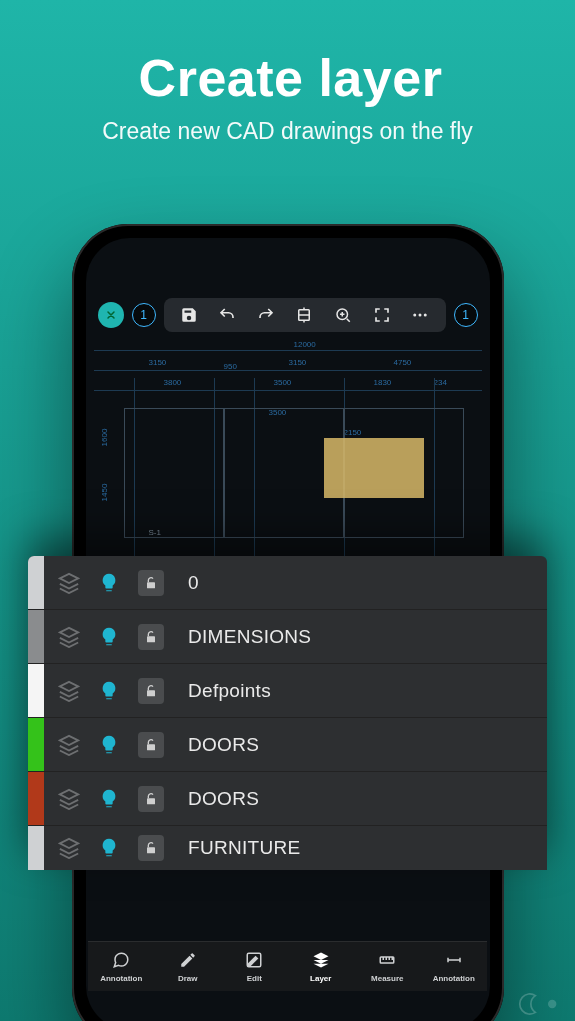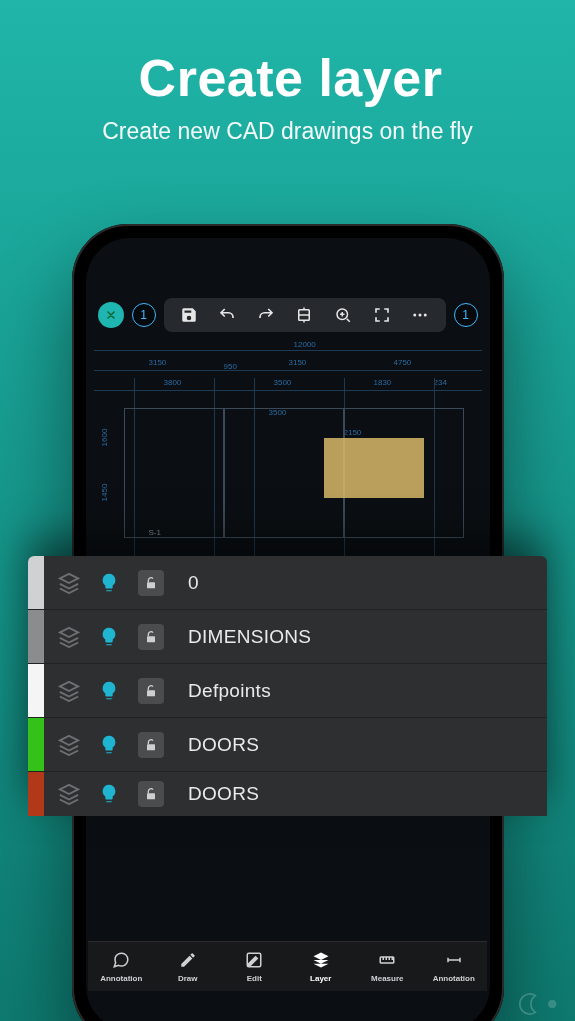--- a/index.html
+++ b/index.html
@@ -401,20 +401,42 @@
         </span>
         <span class="lock-ico">
           <svg viewBox="0 0 24 24" fill="none" stroke="currentColor" stroke-width="2">
             <rect x="6" y="11" width="12" height="9" rx="1" fill="currentColor" stroke="none"></rect>
             <path d="M8 11V8a4 4 0 017-2.6"></path>
           </svg>
         </span>
       </div>
       <span class="layer-name">DOORS</span>
     </div>
+    <div class="layer-row">
+      <div class="color-swatch" style="background:#cfd1d3"></div>
+      <div class="layer-icons">
+        <span class="li-ico">
+          <svg viewBox="0 0 24 24" fill="currentColor">
+            <path d="M12 2L2 7l10 5 10-5-10-5zM2 13l10 5 10-5M2 18l10 5 10-5" fill="none" stroke="currentColor" stroke-width="2"></path>
+          </svg>
+        </span>
+        <span class="li-ico bulb-on">
+          <svg viewBox="0 0 24 24" fill="currentColor">
+            <path d="M9 21h6v-1H9v1zm3-19a7 7 0 00-4 12.7V17a1 1 0 001 1h6a1 1 0 001-1v-2.3A7 7 0 0012 2z"></path>
+          </svg>
+        </span>
+        <span class="lock-ico">
+          <svg viewBox="0 0 24 24" fill="none" stroke="currentColor" stroke-width="2">
+            <rect x="6" y="11" width="12" height="9" rx="1" fill="currentColor" stroke="none"></rect>
+            <path d="M8 11V8a4 4 0 017-2.6"></path>
+          </svg>
+        </span>
+      </div>
+      <span class="layer-name">FURNITURE</span>
+    </div>
   </div>
 
 <div class="bottom-nav" id="bottom-nav">
     <div class="nav-item">
       <span><svg viewBox="0 0 24 24" fill="none" stroke="currentColor" stroke-width="2">
           <path d="M21 11.5a8.38 8.38 0 01-.9 3.8 8.5 8.5 0 01-7.6 4.7 8.38 8.38 0 01-3.8-.9L3 21l1.9-5.7a8.38 8.38 0 01-.9-3.8 8.5 8.5 0 014.7-7.6 8.38 8.38 0 013.8-.9h.5a8.48 8.48 0 018 8v.5z"></path>
         </svg></span>
       <span>Annotation</span>
     </div>
     <div class="nav-item">

